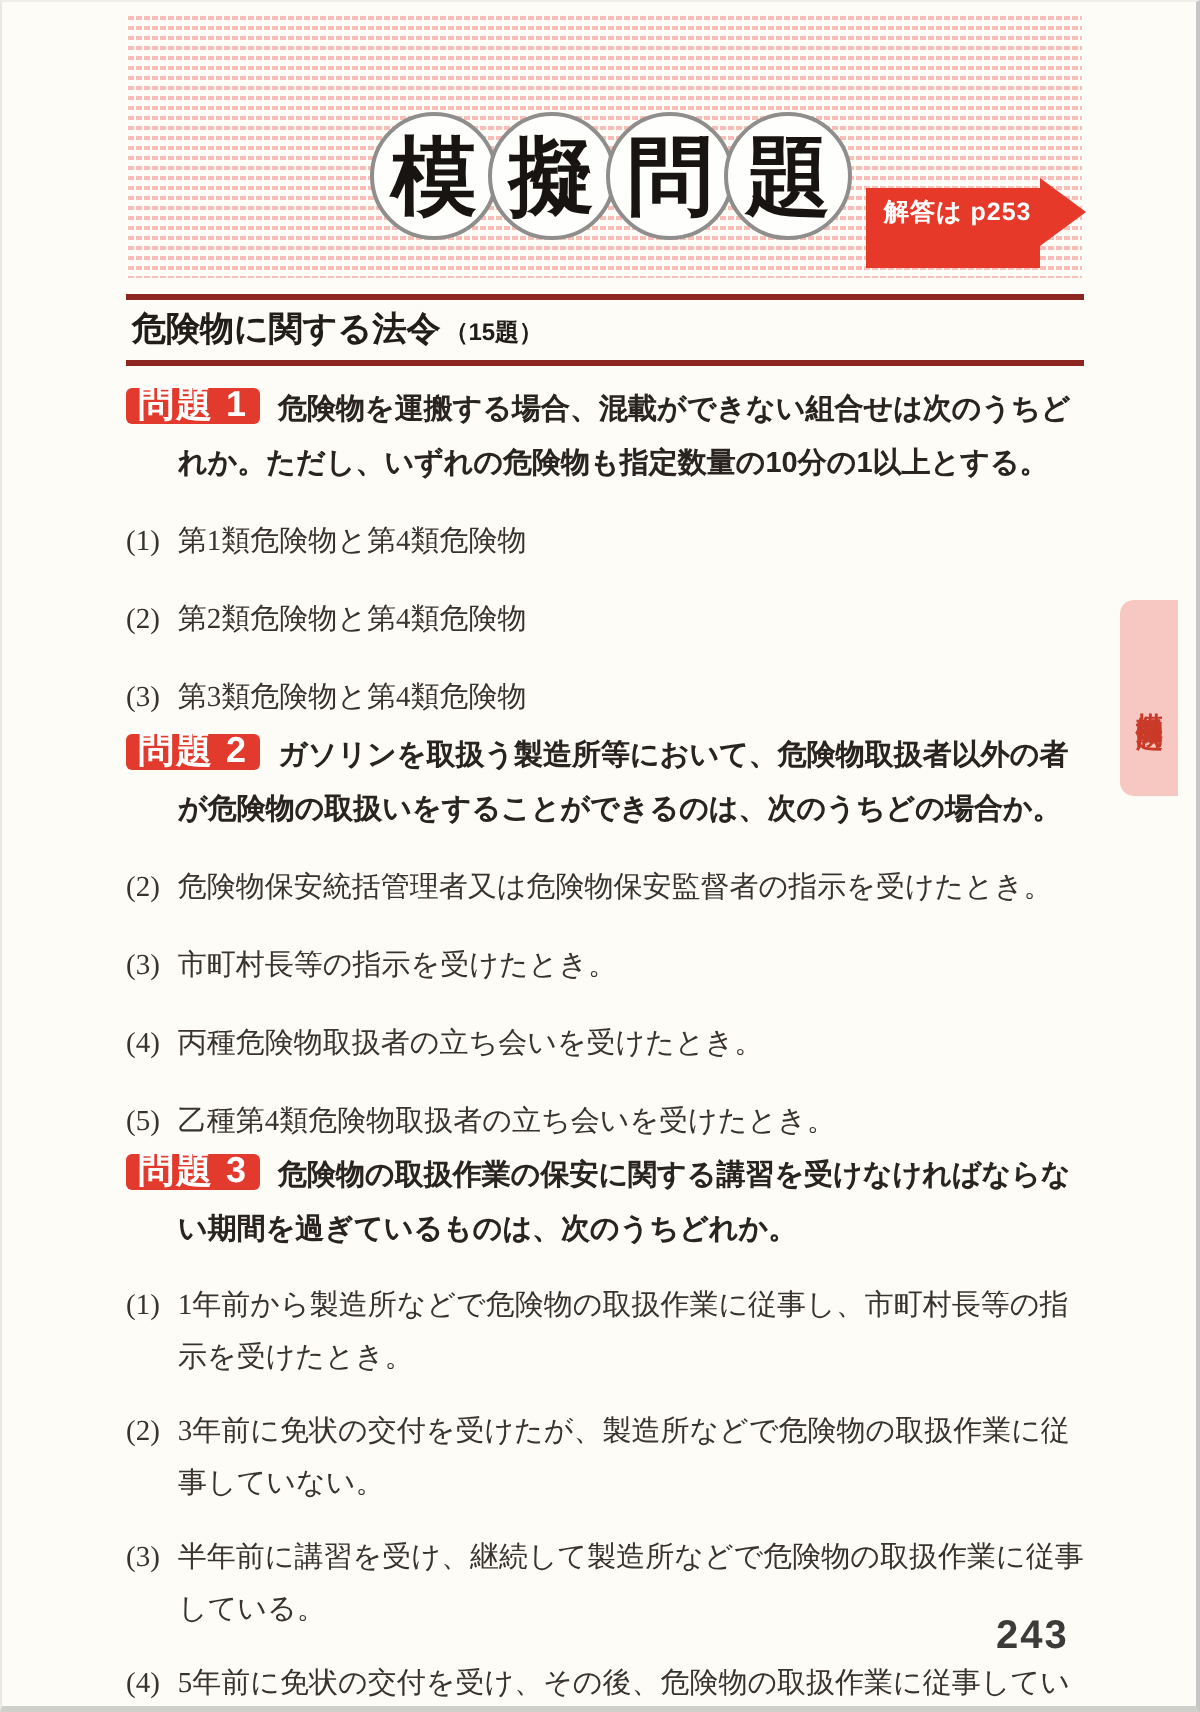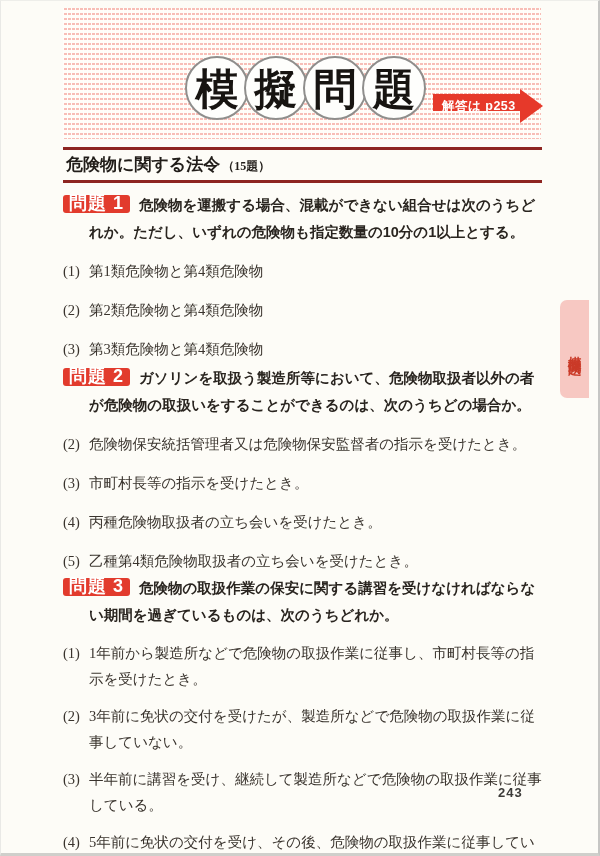--- a/index.html
+++ b/index.html
@@ -32,21 +32,21 @@
     border:2px solid #8f8e8c; border-radius:50%;
     background:#fefefc;
     margin-right:-5px;
     display:flex; align-items:center; justify-content:center;
   }
   .title-circle span {
     font-size:43px; font-weight:900; color:#171411;
     line-height:1; padding-top:2px;
   }
   .answer-arrow {
-    position:absolute; left:370px; top:86px; height:17px;
+    position:absolute; left:370px; top:86px; height:40px;
     background:#e6392a; color:#ffffff;
     font-size:12.5px; font-weight:bold; line-height:25px;
     padding:0 4px 0 9px; letter-spacing:0.5px;
     white-space:nowrap;
   }
   .answer-arrow::after {
     content:""; position:absolute; left:100%; top:-5px;
     width:0; height:0;
     border-top:17.5px solid transparent;
     border-bottom:17.5px solid transparent;
@@ -65,21 +65,20 @@
     letter-spacing:2px; line-height:1;
   }
 
   
   .content { position:absolute; left:62px; top:146px; width:479px; }
 
   .section-band {
     border-top:3px solid #8d2521;
     border-bottom:3px solid #8d2521;
     padding:3px 0 4px 3px;
-    font-family:Liberation Serif, serif;
   }
   .section-title { font-size:17px; font-weight:bold; color:#211d19; }
   .section-count { font-size:12px; font-weight:bold; color:#211d19; margin-left:2px; }
 
   .question { margin:0; }
   .q1 { margin-top:9px; }
   .q2 { margin-top:2px; }
   .q3 { margin-top:0px; }
 
   .q-head {
@@ -98,22 +97,22 @@
   .opts { list-style:none; margin:1px 0 0 0; padding:0; }
   .opt {
     padding-left:26px; text-indent:-26px;
     font-family:"Liberation Serif","DejaVu Serif",serif;
     font-size:14.5px; color:#39332d; line-height:27px;margin-top:12px;
   }
   .q3 .opt { line-height:25.5px; }
   .opt .num { margin-right:9px; }
 
   .page-number {
-    position:absolute; left:497px; top:784px;
-    font-size:13px; font-weight:bold; color:#3c3b39; letter-spacing:1px;
+    position:absolute; left:497px; top:806px;
+    font-size:20px; font-weight:bold; color:#3c3b39; letter-spacing:1px;
   }
 </style>
 </head>
 <body>
 
 <div class="page">
 
   <div class="mock-header">
     <div class="title-circles">
       <div class="title-circle">

